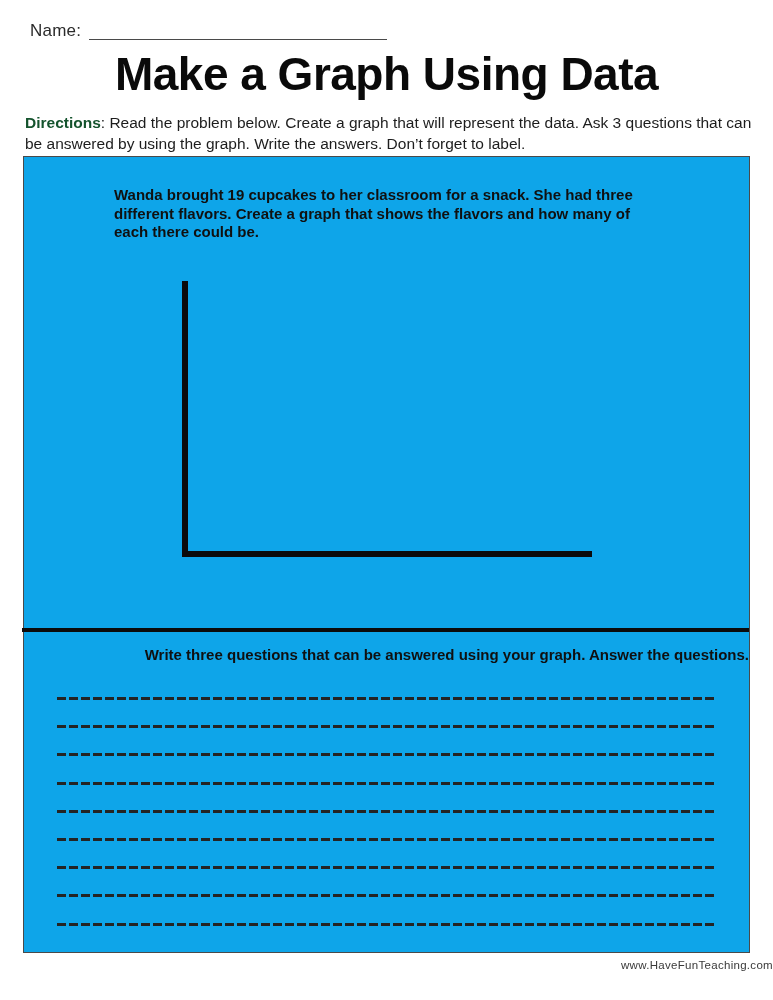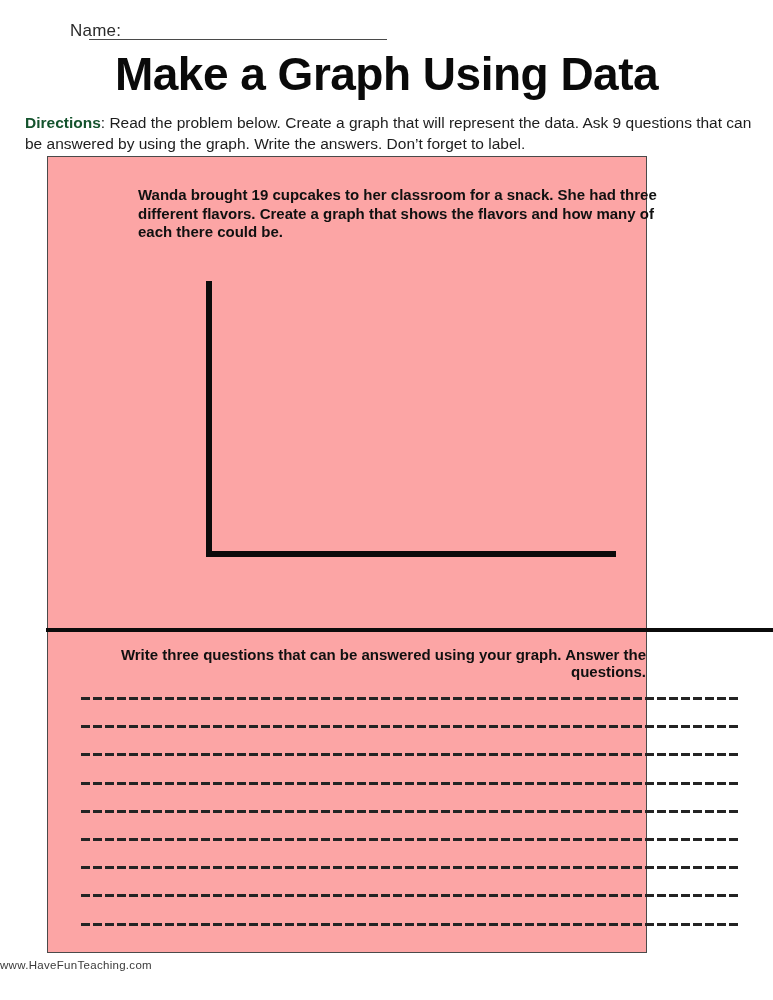--- a/index.html
+++ b/index.html
@@ -9,21 +9,21 @@
     position:relative;
     font-family:"Liberation Sans", sans-serif;
     color:#161616;
     overflow:hidden;
   }
   .abs { position:absolute; }
 
   
   .name-label {
     left:30px; top:21px;
-    font-size:17px; color:#2b2b2b; letter-spacing:0.2px;margin-left:40px;
+    font-size:17px; color:#2b2b2b; letter-spacing:0.2px;
   }
   .name-line {
     left:89px; top:39px; width:298px; height:0;
     border-top:1.6px solid #4a4a4a;
   }
 
   
   .page-title {
     left:0; right:0; top:47px;
     text-align:center;
@@ -33,24 +33,23 @@
 
   
   .directions {
     left:25px; top:113px; width:727px;
     font-size:15.5px; line-height:20.5px; color:#1d1d1d;
   }
   .directions b { font-weight:700; color:#14532d; }
 
   
   .sheet {
-    left:23px; top:156px; width:600px; height:797px;
+    left:23px; top:156px; width:727px; height:797px;
     border:1.6px solid #4a4a4a;
-    background:#fca5a5;
-    margin-left:24px;
+    background:#0ea5e9;
   }
 
   .problem-text {
     left:90px; top:29px; width:553px;
     font-size:15px; font-weight:600; line-height:18.5px;
     color:#101010;
   }
 
   .graph-area { left:130px; top:100px; width:470px; height:320px; }
   .y-axis {
@@ -74,33 +73,33 @@
   }
 
   .lines-wrap { left:33px; top:540px; width:660px; }
   .answer-line {
     height:3px; margin-bottom:25.2px;
     background-image:repeating-linear-gradient(90deg, #242424 0px, #242424 9px, transparent 9px, transparent 12px);
   }
 
   .footer-url {
     left:0; right:0; top:959px;
-    text-align:left;
+    text-align:right;
     font-size:11.5px; color:#3a3a3a; letter-spacing:0.3px;
   }
 </style>
 </head>
 <body>
 
 <div class="abs name-label">Name:</div>
 <div class="abs name-line"></div>
 
 <div class="abs page-title">Make a Graph Using Data</div>
 
-<div class="abs directions"><b>Directions</b><span>: Read the problem below. Create a graph that will represent the data. Ask 9 questions that can be answered by using the graph. Write the answers. Don’t forget to label.</span></div>
+<div class="abs directions"><b>Directions</b><span>: Read the problem below. Create a graph that will represent the data. Ask 3 questions that can be answered by using the graph. Write the answers. Don’t forget to label.</span></div>
 
 <div class="abs sheet">
 
   <div class="abs problem-text">Wanda brought 19 cupcakes to her classroom for a snack. She had three different flavors. Create a graph that shows the flavors and how many of each there could be.</div>
 
   <div class="abs graph-area"></div>
   <div class="abs y-axis"></div>
   <div class="abs x-axis"></div>
 
   <div class="abs section-divider"></div>

